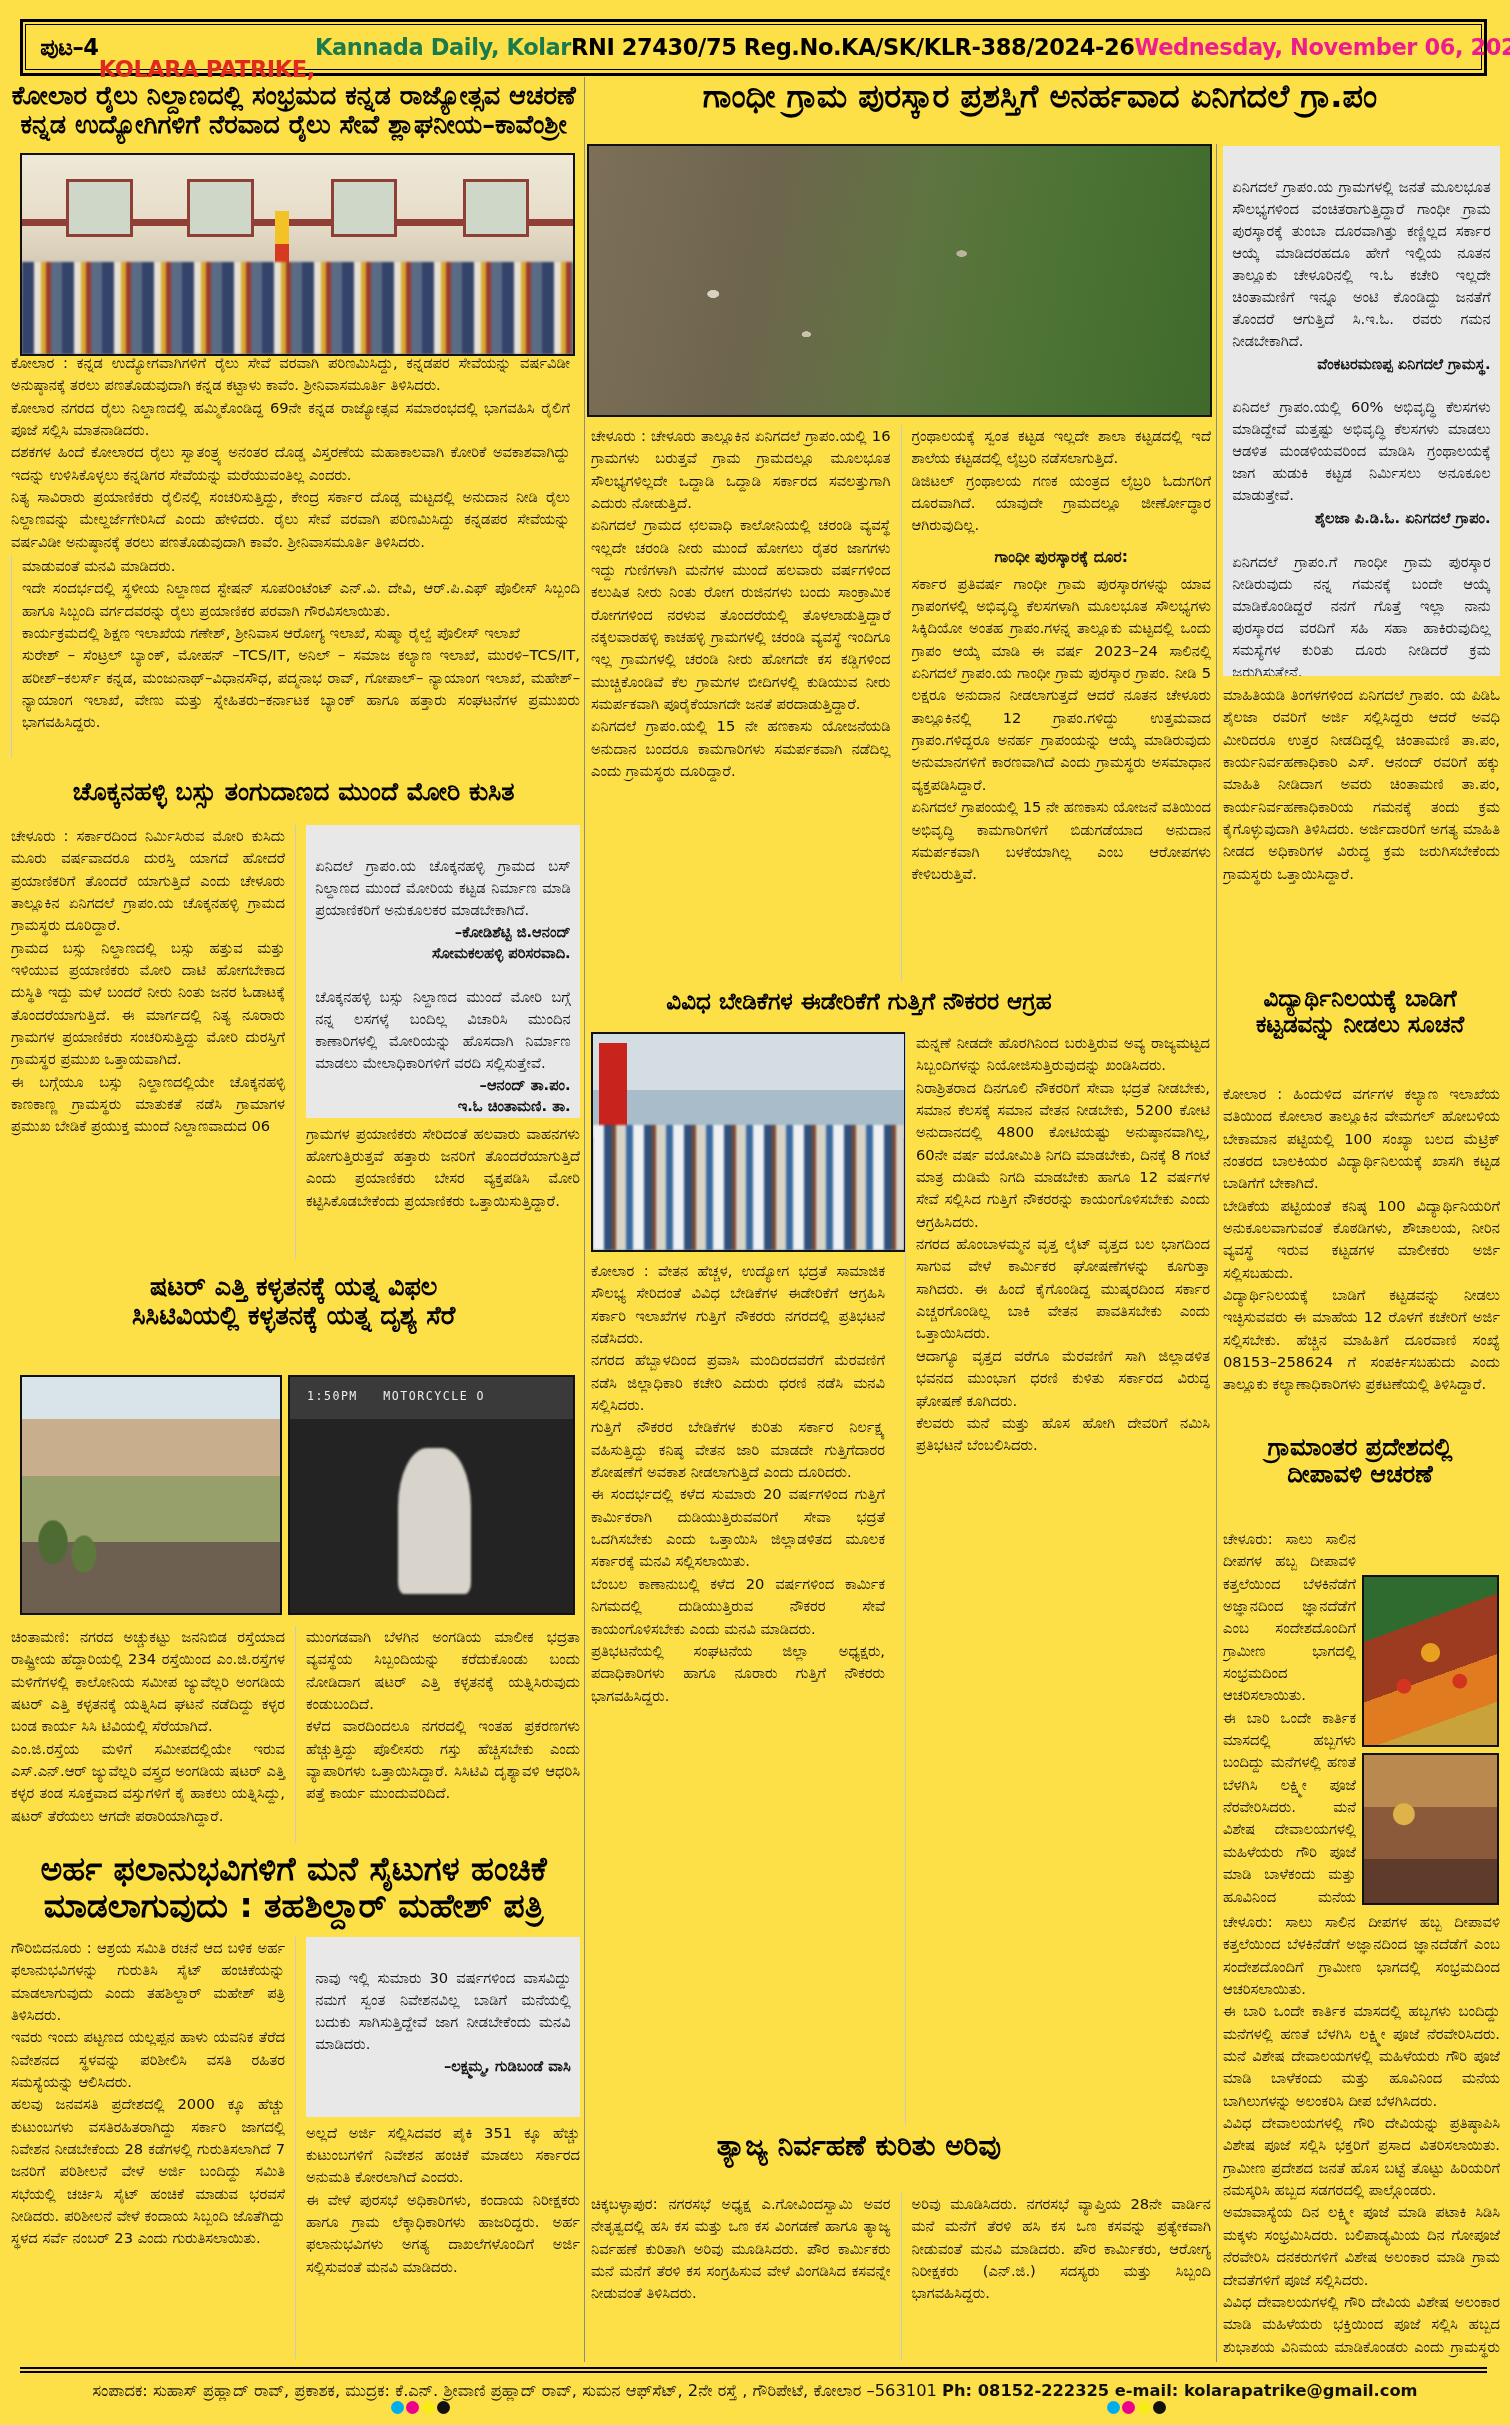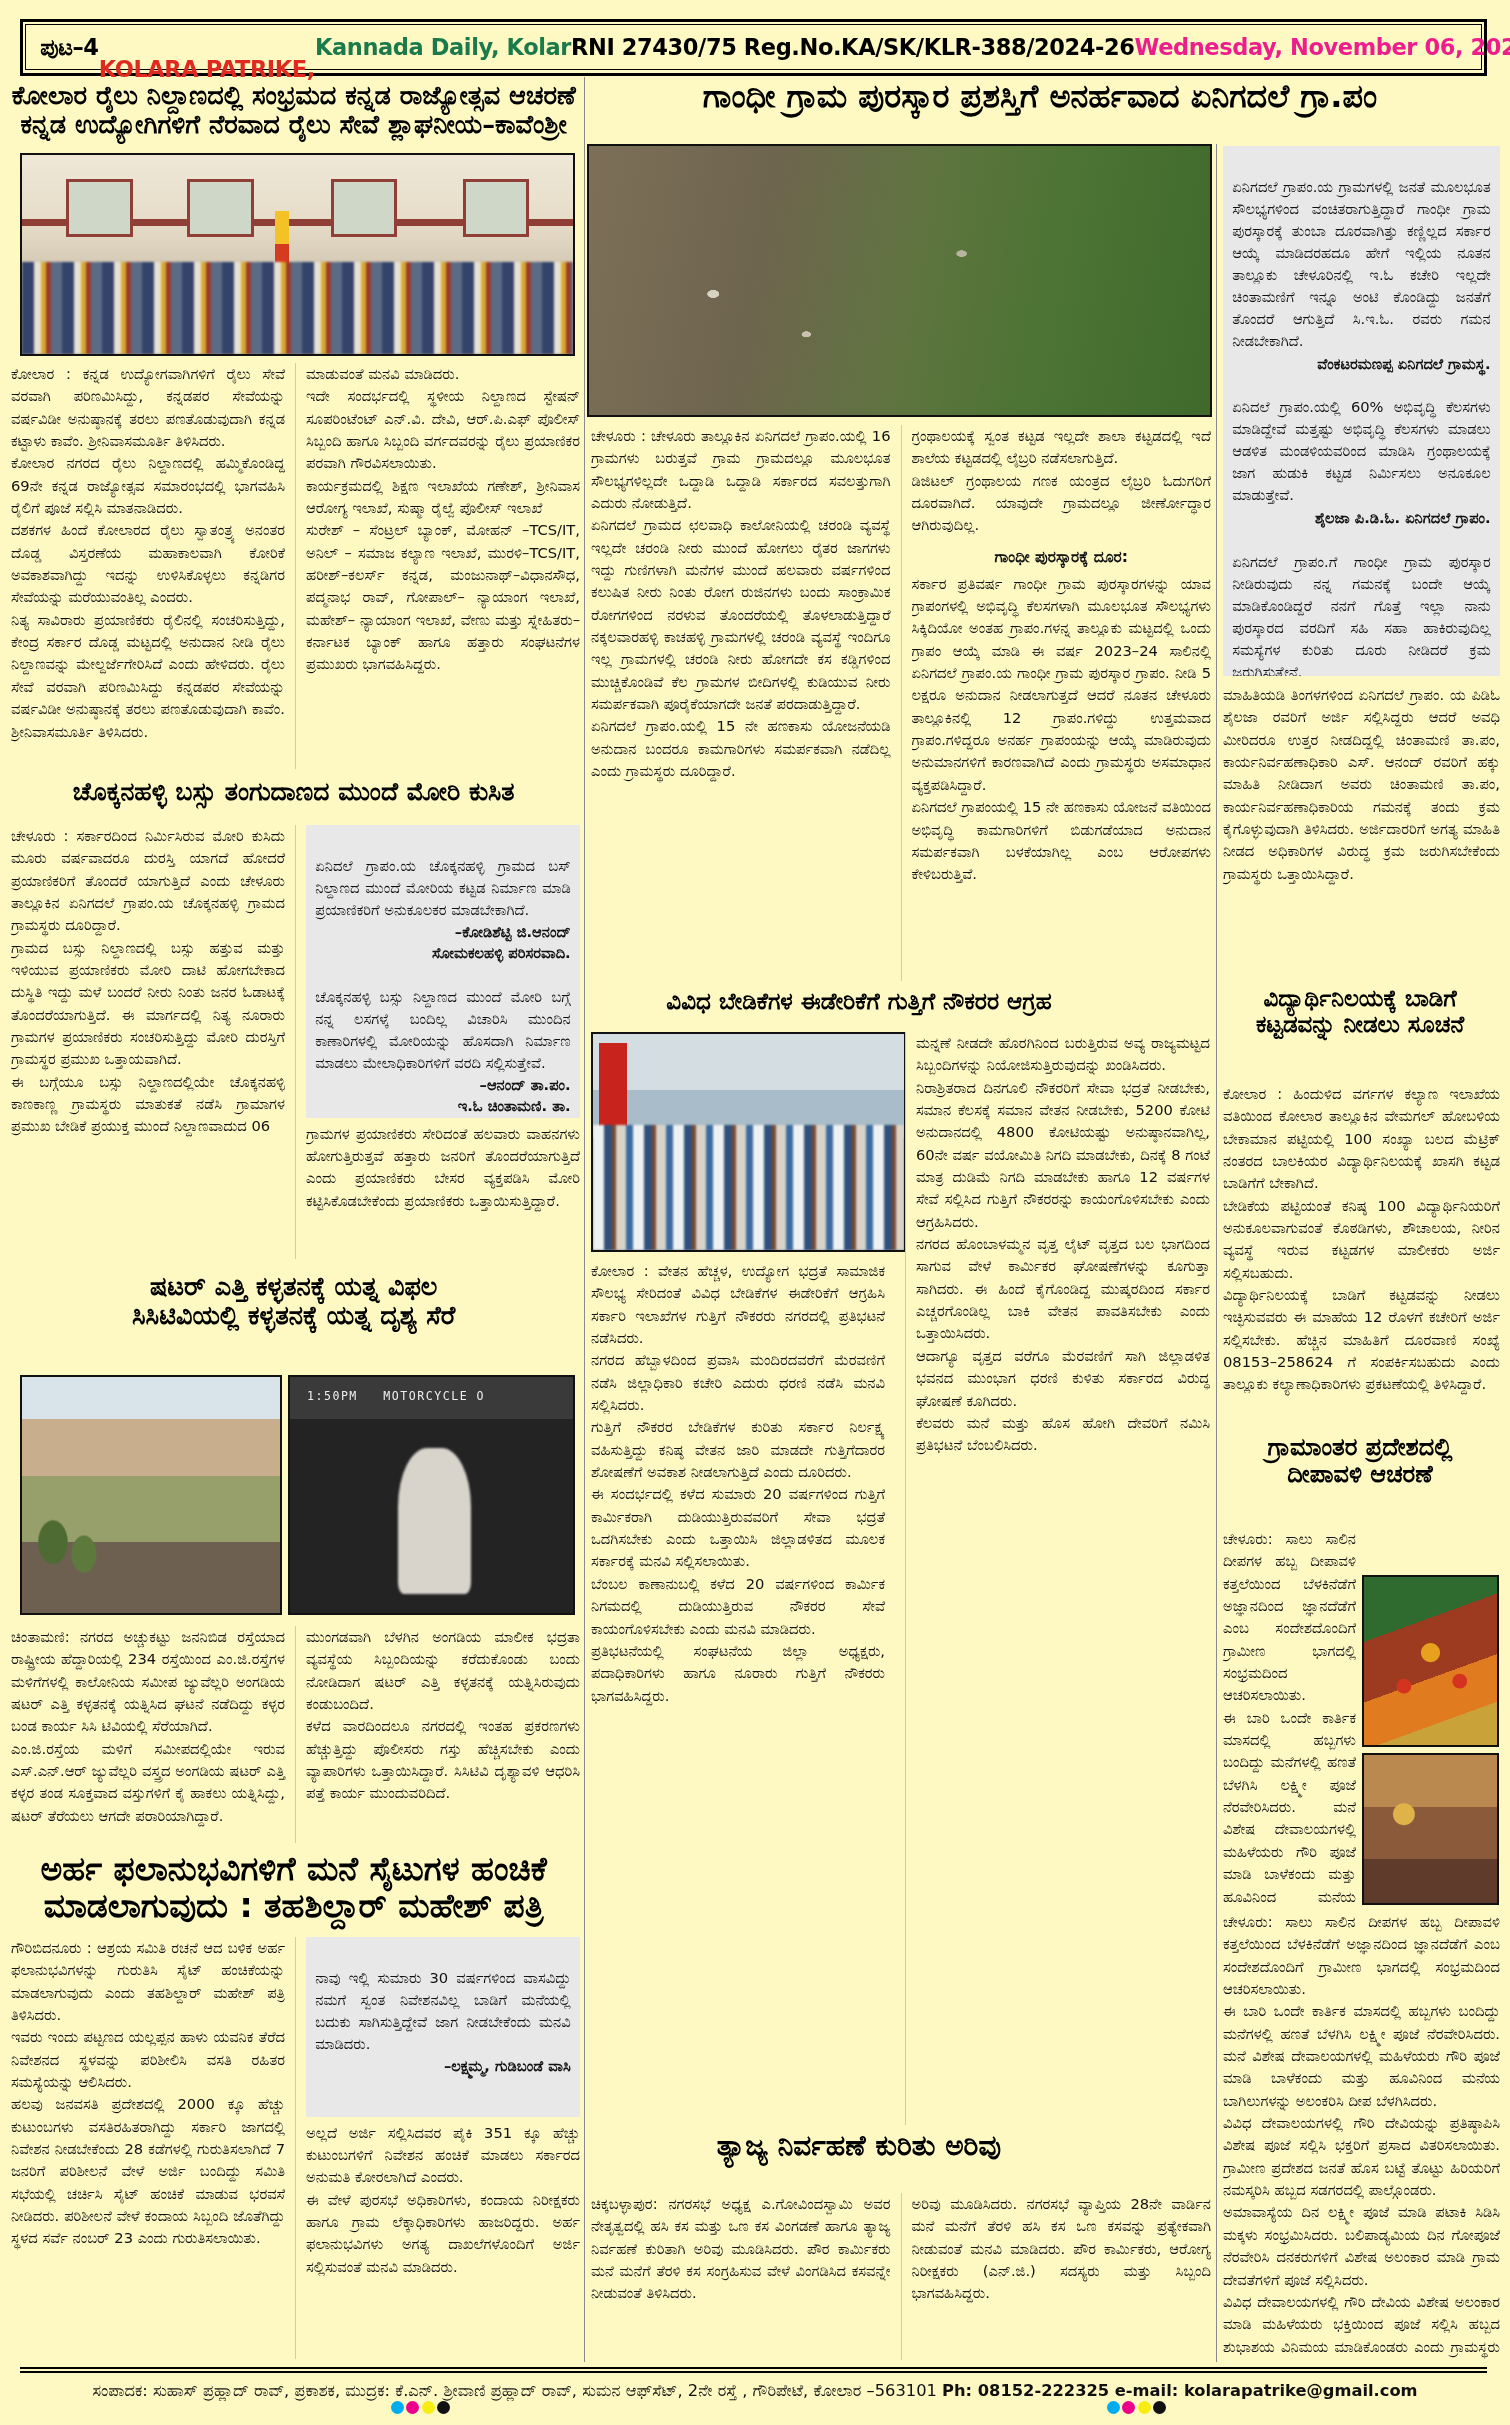--- a/index.html
+++ b/index.html
@@ -1,16 +1,16 @@
 <!DOCTYPE html>
 <html style="font-size:12.4px"><head>
 <meta charset="utf-8">
 <style>
   html,body{margin:0;padding:0;background:#f2f2f2;}
-  #page{position:relative;width:1510px;height:2426px;background:#fef9c3;
+  #page{position:relative;width:1510px;height:2426px;background:#fde047;
         font-family:"DejaVu Sans","Liberation Sans",sans-serif;color:#111;overflow:hidden;}
   
   .mast-outer{position:absolute;left:20px;top:18.6px;width:1467px;height:57px;border:3.1px solid #000;box-sizing:border-box;}
   .mast-inner{position:absolute;left:2.3px;top:2.3px;right:2.3px;bottom:2.3px;border:1.5px solid #000;
               display:flex;align-items:center;justify-content:space-between;padding:0 14px;box-sizing:border-box;}
   .mast-inner span{font-weight:bold;font-size:22.5px;letter-spacing:-0.4px;white-space:nowrap;}
   .m-page{color:#000;}
   .m-title{color:#e02a20;margin-top:44px;}
   .m-sub{color:#1b7a4b;}
   .m-rni{color:#000;}
@@ -96,21 +96,21 @@
   <div class="photo ph-railway" style="left:20px;top:153px;width:555px;height:203px;">
     <div class="trim"></div>
     <div class="win" style="left:8%;"></div>
       <div class="win" style="left:30%;"></div>
     <div class="win" style="left:56%;"></div>
       <div class="win" style="left:80%;"></div>
     <div class="ph-flag"></div>
     <div class="crowd"></div>
   </div>
 
-  <div class="cols" style="left:11px;top:363px;width:569px;height:406px;">
+  <div class="cols" style="left:11px;top:352px;width:569px;height:406px;flex-direction:column;">
     <div class="col">ಕೋಲಾರ : ಕನ್ನಡ ಉದ್ಯೋಗವಾಗಿಗಳಿಗೆ ರೈಲು ಸೇವೆ ವರವಾಗಿ ಪರಿಣಮಿಸಿದ್ದು, ಕನ್ನಡಪರ ಸೇವೆಯನ್ನು ವರ್ಷವಿಡೀ ಅನುಷ್ಠಾನಕ್ಕೆ ತರಲು ಪಣತೊಡುವುದಾಗಿ ಕನ್ನಡ ಕಟ್ಟಾಳು ಕಾವೆಂ. ಶ್ರೀನಿವಾಸಮೂರ್ತಿ ತಿಳಿಸಿದರು.
 ಕೋಲಾರ ನಗರದ ರೈಲು ನಿಲ್ದಾಣದಲ್ಲಿ ಹಮ್ಮಿಕೊಂಡಿದ್ದ 69ನೇ ಕನ್ನಡ ರಾಜ್ಯೋತ್ಸವ ಸಮಾರಂಭದಲ್ಲಿ ಭಾಗವಹಿಸಿ ರೈಲಿಗೆ ಪೂಜೆ ಸಲ್ಲಿಸಿ ಮಾತನಾಡಿದರು.
 ದಶಕಗಳ ಹಿಂದೆ ಕೋಲಾರದ ರೈಲು ಸ್ವಾತಂತ್ರ್ಯ ಅನಂತರ ದೊಡ್ಡ ವಿಸ್ತರಣೆಯ ಮಹಾಕಾಲವಾಗಿ ಕೋರಿಕೆ ಅವಕಾಶವಾಗಿದ್ದು ಇದನ್ನು ಉಳಿಸಿಕೊಳ್ಳಲು ಕನ್ನಡಿಗರ ಸೇವೆಯನ್ನು ಮರೆಯುವಂತಿಲ್ಲ ಎಂದರು.
 ನಿತ್ಯ ಸಾವಿರಾರು ಪ್ರಯಾಣಿಕರು ರೈಲಿನಲ್ಲಿ ಸಂಚರಿಸುತ್ತಿದ್ದು, ಕೇಂದ್ರ ಸರ್ಕಾರ ದೊಡ್ಡ ಮಟ್ಟದಲ್ಲಿ ಅನುದಾನ ನೀಡಿ ರೈಲು ನಿಲ್ದಾಣವನ್ನು ಮೇಲ್ದರ್ಜೆಗೇರಿಸಿದೆ ಎಂದು ಹೇಳಿದರು. ರೈಲು ಸೇವೆ ವರವಾಗಿ ಪರಿಣಮಿಸಿದ್ದು ಕನ್ನಡಪರ ಸೇವೆಯನ್ನು ವರ್ಷವಿಡೀ ಅನುಷ್ಠಾನಕ್ಕೆ ತರಲು ಪಣತೊಡುವುದಾಗಿ ಕಾವೆಂ. ಶ್ರೀನಿವಾಸಮೂರ್ತಿ ತಿಳಿಸಿದರು.</div>
     <div class="col">ಮಾಡುವಂತೆ ಮನವಿ ಮಾಡಿದರು.
 ಇದೇ ಸಂದರ್ಭದಲ್ಲಿ ಸ್ಥಳೀಯ ನಿಲ್ದಾಣದ ಸ್ಟೇಷನ್ ಸೂಪರಿಂಟೆಂಟ್ ಎನ್.ವಿ. ದೇವಿ, ಆರ್.ಪಿ.ಎಫ್ ಪೊಲೀಸ್ ಸಿಬ್ಬಂದಿ ಹಾಗೂ ಸಿಬ್ಬಂದಿ ವರ್ಗದವರನ್ನು ರೈಲು ಪ್ರಯಾಣಿಕರ ಪರವಾಗಿ ಗೌರವಿಸಲಾಯಿತು.
 ಕಾರ್ಯಕ್ರಮದಲ್ಲಿ ಶಿಕ್ಷಣ ಇಲಾಖೆಯ ಗಣೇಶ್, ಶ್ರೀನಿವಾಸ ಆರೋಗ್ಯ ಇಲಾಖೆ, ಸುಷ್ಮಾ ರೈಲ್ವೆ ಪೊಲೀಸ್ ಇಲಾಖೆ
 ಸುರೇಶ್ – ಸೆಂಟ್ರಲ್ ಬ್ಯಾಂಕ್, ಮೋಹನ್ –TCS/IT, ಅನಿಲ್ – ಸಮಾಜ ಕಲ್ಯಾಣ ಇಲಾಖೆ, ಮುರಳಿ–TCS/IT, ಹರೀಶ್–ಕಲರ್ಸ್ ಕನ್ನಡ, ಮಂಜುನಾಥ್–ವಿಧಾನಸೌಧ, ಪದ್ಮನಾಭ ರಾವ್, ಗೋಪಾಲ್– ನ್ಯಾಯಾಂಗ ಇಲಾಖೆ, ಮಹೇಶ್– ನ್ಯಾಯಾಂಗ ಇಲಾಖೆ, ವೇಣು ಮತ್ತು ಸ್ನೇಹಿತರು–ಕರ್ನಾಟಕ ಬ್ಯಾಂಕ್ ಹಾಗೂ ಹತ್ತಾರು ಸಂಘಟನೆಗಳ ಪ್ರಮುಖರು ಭಾಗವಹಿಸಿದ್ದರು.</div>
   </div>
 

